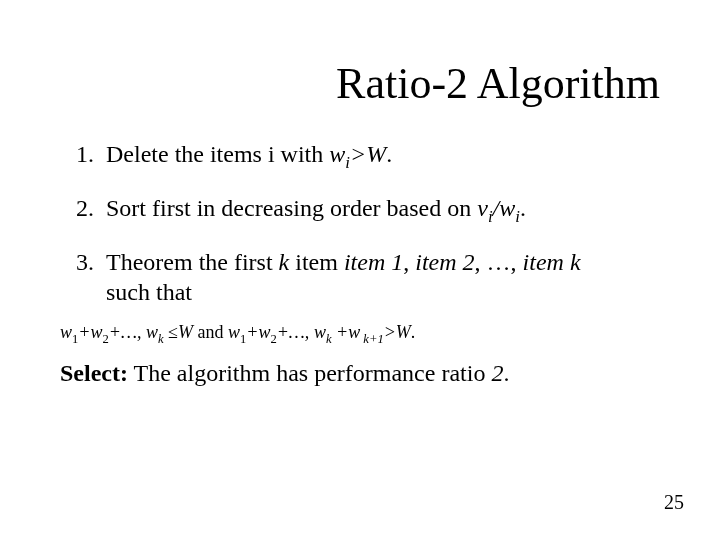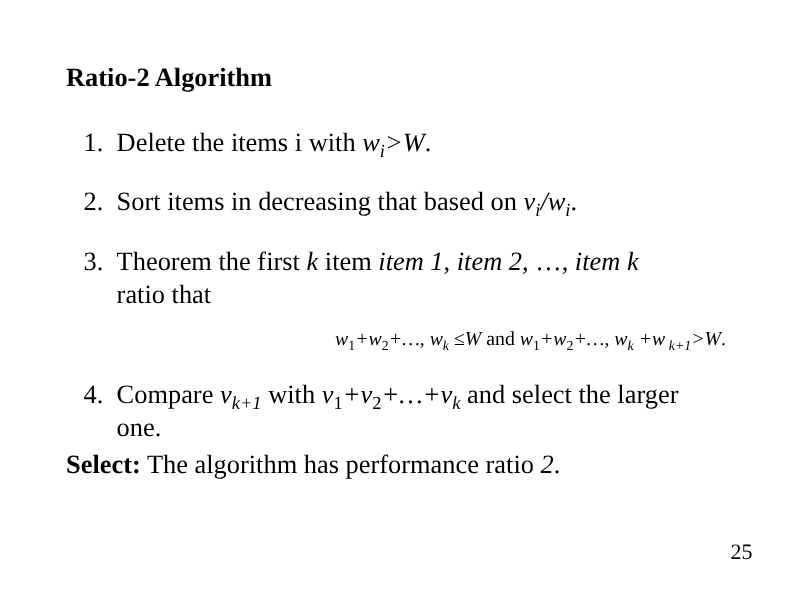--- a/index.html
+++ b/index.html
@@ -12,40 +12,40 @@
     color: #000;
   }
   .slide {
     position: relative;
     width: 720px;
     height: 540px;
     box-sizing: border-box;
     padding: 48px 60px 0 60px;
   }
   .title {
-    text-align: left;
-    font-weight: bold;
-    font-size: 24px;
+    text-align: right;
+    font-weight: normal;
+    font-size: 44px;
     margin: 10px 0 30px 0;
   }
   .body {
     font-size: 24px;
     line-height: 1.25;
   }
   ol.num {
     margin: 0;
     padding-left: 40px;
   }
   ol.num li {
     margin-bottom: 4px;
     padding-left: 6px;
     margin-top: 24px;
   }
   .constraint {
-    text-align: right;
+    text-align: left;
     font-size: 18px;
     font-style: italic;
     margin: 14px 0 14px 0;
   }
   .i { font-style: italic; }
   sub {
     font-size: 0.7em;
     font-style: italic;
     vertical-align: sub;
     line-height: 0;
@@ -66,38 +66,33 @@
 
   <div class="title">Ratio-2 Algorithm</div>
 
   <div class="body">
 
     <ol class="num">
       <li>
         <span>Delete the items i with </span><span class="i">w</span><sub>i</sub><span class="i">&gt;</span><span class="i">W</span><span>.</span>
       </li>
       <li>
-        <span>Sort items in decreasing that based on </span><span class="i">v</span><sub>i</sub><span class="i">/</span><span class="i">w</span><sub>i</sub><span>.</span>
+        <span>Sort first in decreasing order based on </span><span class="i">v</span><sub>i</sub><span class="i">/</span><span class="i">w</span><sub>i</sub><span>.</span>
       </li>
       <li>
         <span>Theorem the first </span><span class="i">k</span><span> item  </span><span class="i">item 1</span><span>, </span><span class="i">item 2</span><span>, …, </span><span class="i">item k</span>
         <br>
-        <span>ratio that</span>
+        <span>such that</span>
       </li>
     </ol>
 
     <div class="constraint">
       <span>w</span><sub class="ni">1</sub><span>+</span><span>w</span><sub class="ni">2</sub><span>+…, </span><span>w</span><sub>k</sub><span> </span><span style="font-style:normal">≤</span><span>W</span><span style="font-style:normal"> and </span><span>w</span><sub class="ni">1</sub><span>+</span><span>w</span><sub class="ni">2</sub><span>+…, </span><span>w</span><sub>k</sub><span> +</span><span>w</span><sub> k+1</sub><span>&gt;</span><span>W</span><span style="font-style:normal">.</span>
     </div>
 
-    <ol class="num" start="4">
-      <li>
-        <span>Compare </span><span class="i">v</span><sub>k+1</sub><span> with </span><span class="i">v</span><sub class="ni">1</sub><span class="i">+</span><span class="i">v</span><sub class="ni">2</sub><span class="i">+…+</span><span class="i">v</span><sub>k</sub><span> and select the larger one.</span>
-      </li>
-    </ol>
 
     <div class="theorem-line">
       <b>Select:</b><span> The algorithm has performance ratio </span><span class="i">2</span><span>.</span>
     </div>
 
   </div>
 
   <div class="pagenum">25</div>
 </div>
 

